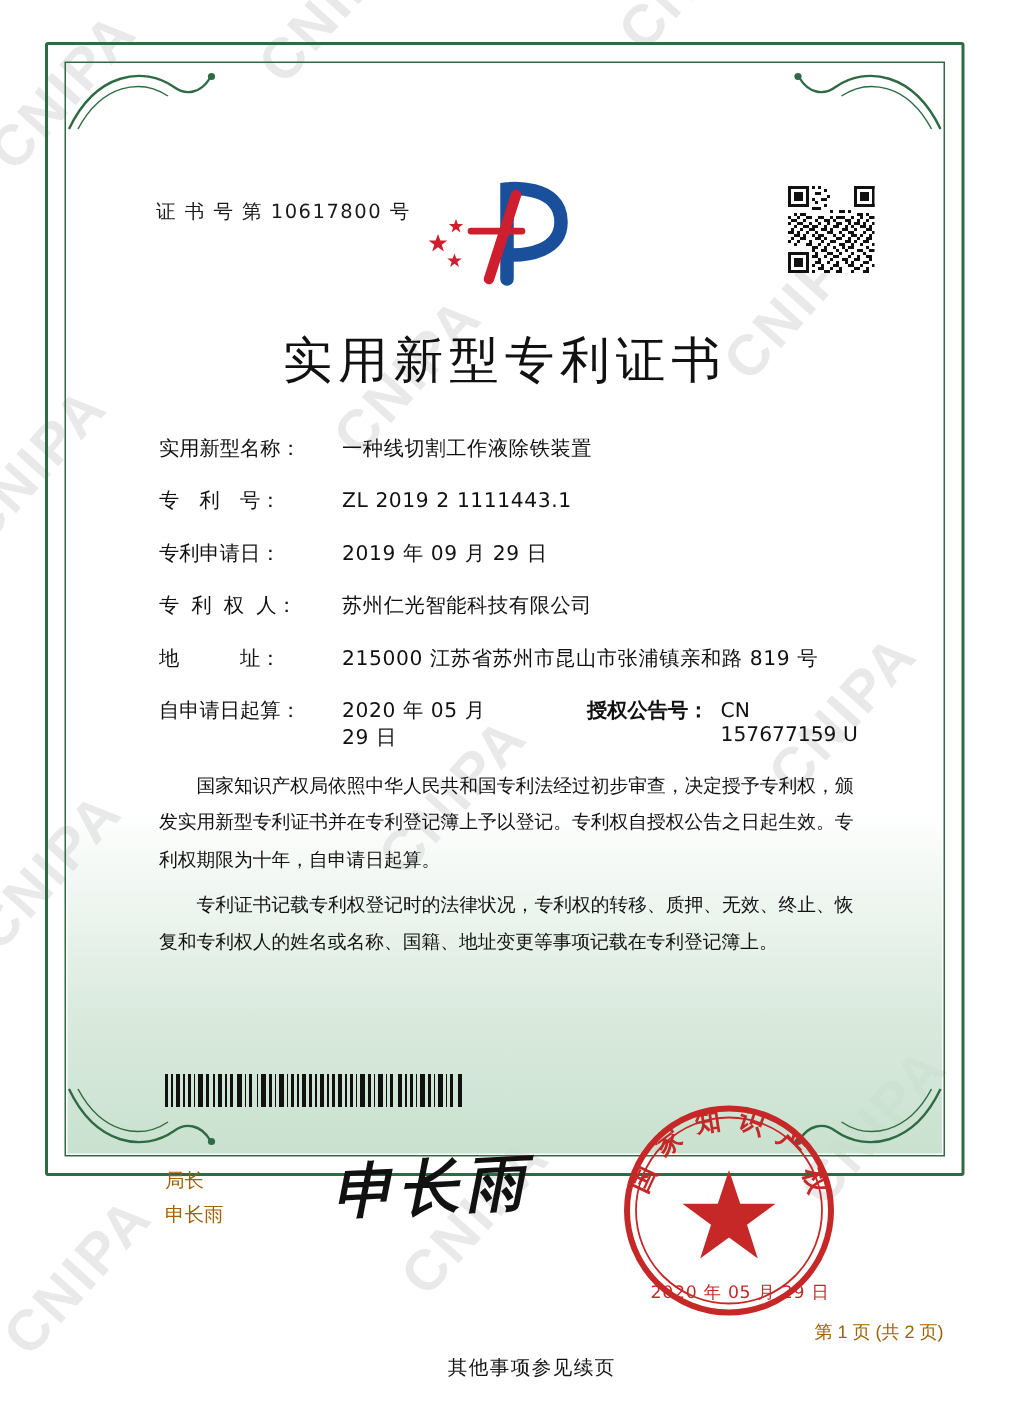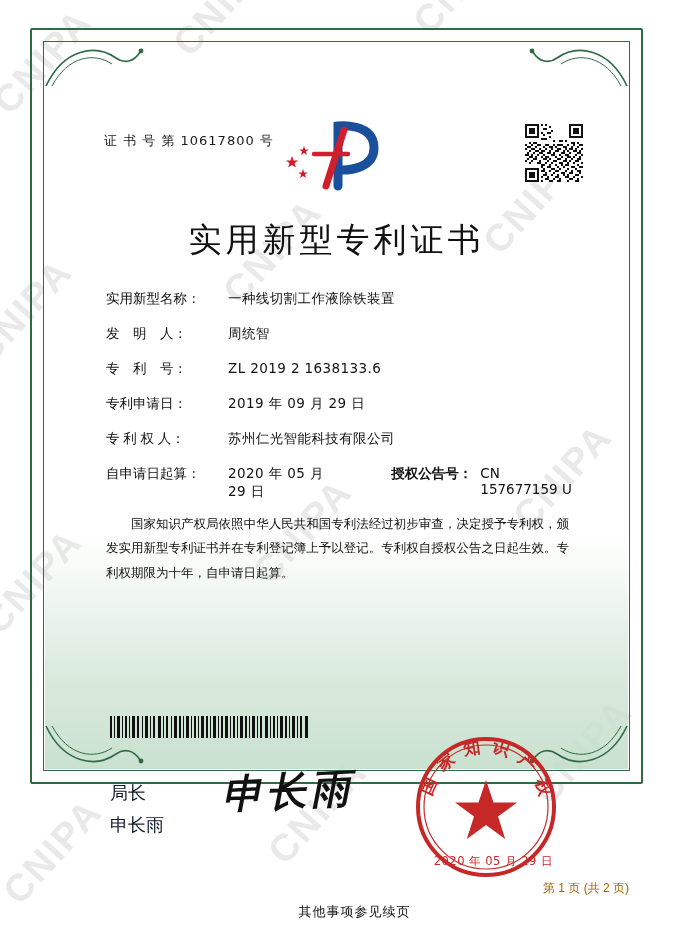--- a/index.html
+++ b/index.html
@@ -134,21 +134,21 @@
   .row {
     display: flex;
     align-items: baseline;
     margin-bottom: 17px;
     font-size: 13.5px;
     color: #111111;
   }
   .row .lbl {
     width: 122px;
     flex: 0 0 122px;
-    font-family: Liberation Sans, sans-serif;
+    font-family: Liberation Mono, monospace;
     letter-spacing: 0px;
     white-space: nowrap;
   }
   .row .val {
     font-family: "DejaVu Sans", sans-serif;
     letter-spacing: 0.4px;
   }
   .row.dual .val2-lbl {
     margin-left: 46px;
     white-space: nowrap;
@@ -183,23 +183,23 @@
     width: 200px;
     height: 22px;
   }
 
   
   .sig-labels {
     position: absolute;
     left: 66px;
     top: 735px;
     font-family: "DejaVu Sans", sans-serif;
-    font-size: 18px;
+    font-size: 13px;
     line-height: 1.75;
-    color: #0f172a;
+    color: #a16207;
   }
   .handwriting {
     position: absolute;
     left: 178px;
     top: 722px;
     font-family: "DejaVu Serif", serif;
     font-size: 40px;
     font-style: italic;
     font-weight: 700;
     color: #111111;
@@ -500,45 +500,46 @@
     </div>
 
     <div class="title">实用新型专利证书</div>
 
     <div class="fields">
       <div class="row">
         <div class="lbl">实用新型名称：</div>
         <div class="val">一种线切割工作液除铁装置</div>
       </div>
       <div class="row">
-        <div class="lbl">发　明　人：</div>
-        <div class="val">周统智</div>
-      </div>
-      <div class="row">
         <div class="lbl">专　利　号：</div>
-        <div class="val">ZL 2019 2 1638133.6</div>
+        <div class="val">ZL 2019 2 1111443.1</div>
       </div>
       <div class="row">
         <div class="lbl">专利申请日：</div>
         <div class="val">2019 年 09 月 29 日</div>
       </div>
       <div class="row">
         <div class="lbl">专 利 权 人：</div>
         <div class="val">苏州仁光智能科技有限公司</div>
       </div>
+      <div class="row">
+        <div class="lbl">地　　　址：</div>
+        <div class="val">215000 江苏省苏州市昆山市张浦镇亲和路 819 号</div>
+      </div>
       <div class="row dual">
         <div class="lbl">自申请日起算：</div>
         <div class="val">2020 年 05 月 29 日</div>
         <div class="val2-lbl">授权公告号：</div>
         <div class="val2">CN 157677159 U</div>
       </div>
     </div>
 
     <div class="paras">
       <p>国家知识产权局依照中华人民共和国专利法经过初步审查，决定授予专利权，颁发实用新型专利证书并在专利登记簿上予以登记。专利权自授权公告之日起生效。专利权期限为十年，自申请日起算。</p>
+      <p>专利证书记载专利权登记时的法律状况，专利权的转移、质押、无效、终止、恢复和专利权人的姓名或名称、国籍、地址变更等事项记载在专利登记簿上。</p>
     </div>
 
     <div class="barcode">
       <svg width="200" height="22" viewBox="0 0 200 22" shape-rendering="crispEdges">
         <g fill="#111111">
           <rect x="0" y="0" width="2" height="22"></rect>
             <rect x="4" y="0" width="1" height="22"></rect>
           <rect x="7" y="0" width="3" height="22"></rect>
             <rect x="12" y="0" width="1" height="22"></rect>
           <rect x="15" y="0" width="2" height="22"></rect>

